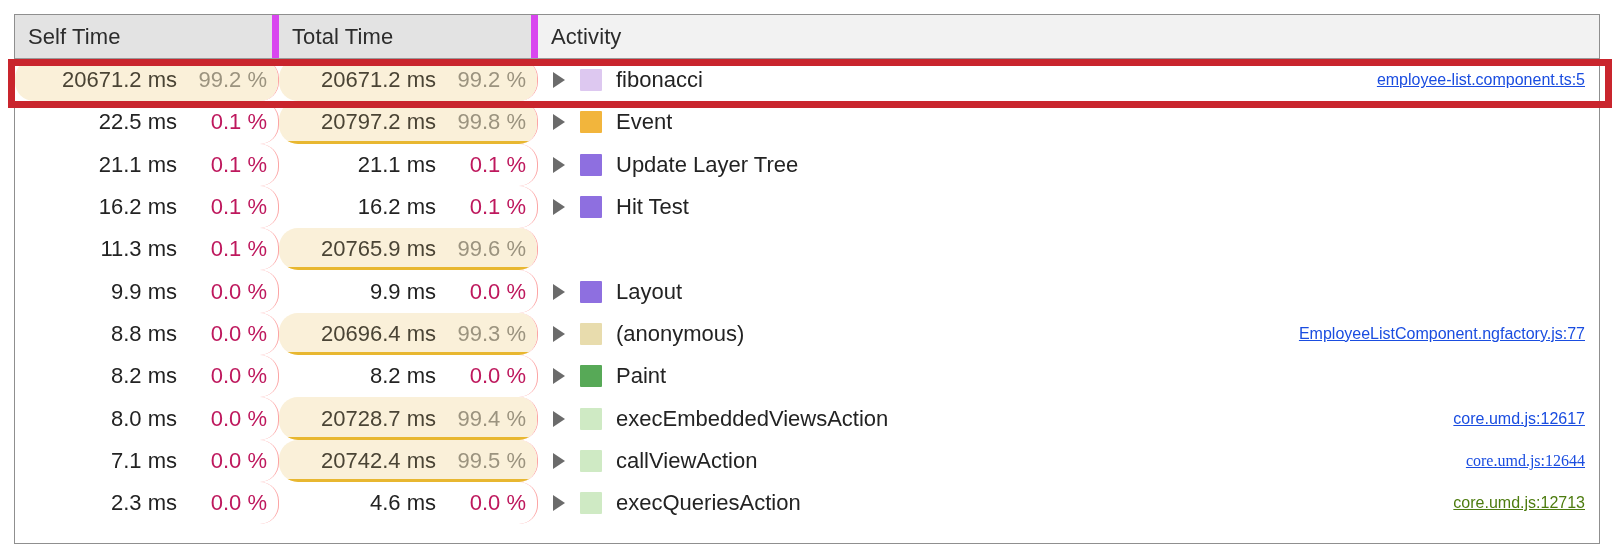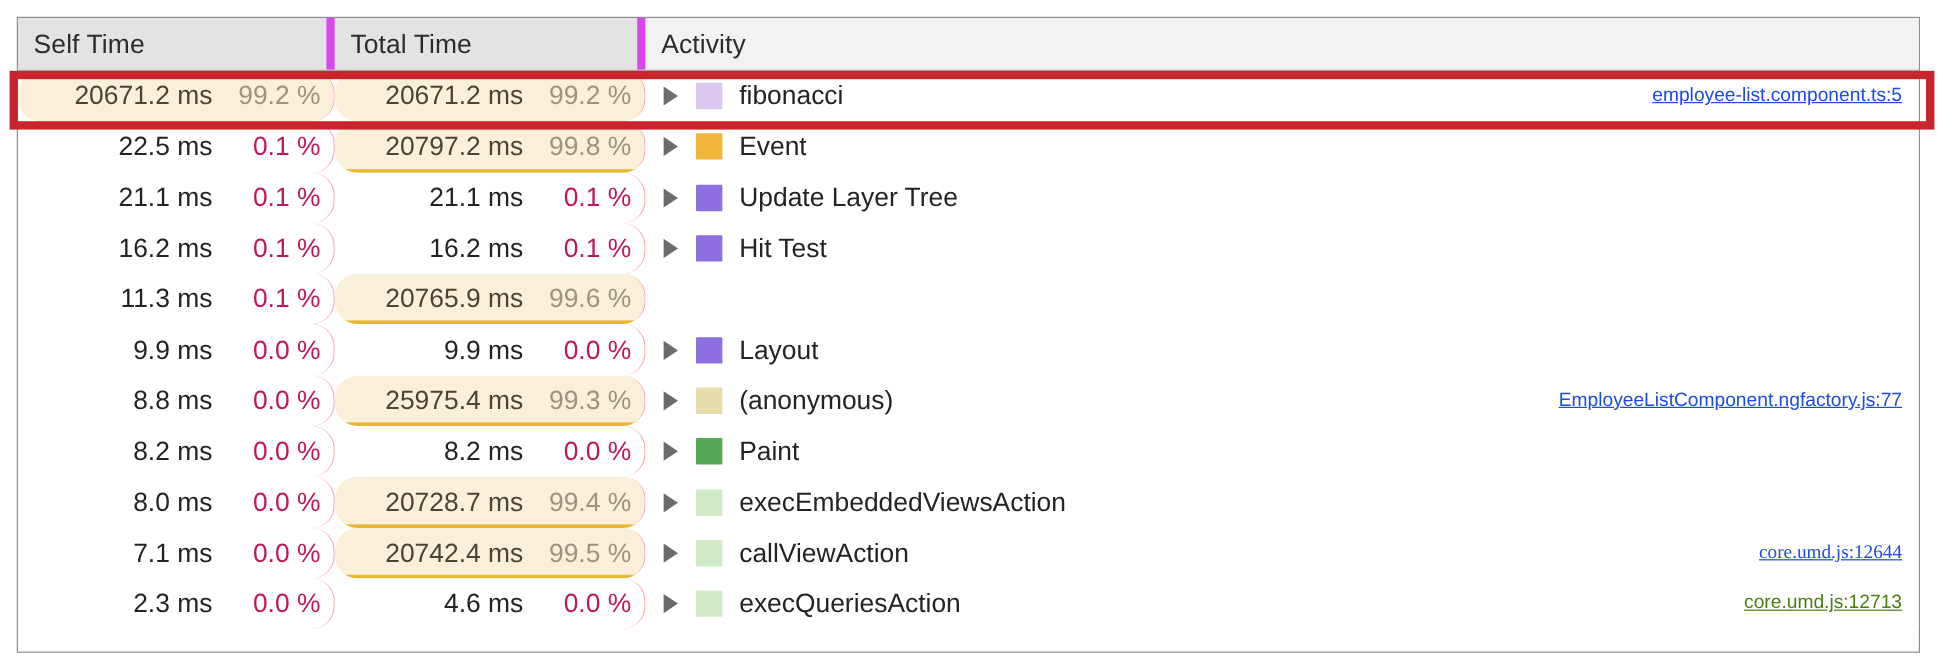--- a/index.html
+++ b/index.html
@@ -326,21 +326,21 @@
         <div class="row">
           <div class="cell-num self">
             <span class="num-text">
               <span class="ms">8.8 ms</span>
               <span class="pct">0.0 %</span>
             </span>
           </div>
           <div class="cell-num total hl">
             <div class="bar" style="width: 100%;"></div>
             <span class="num-text">
-              <span class="ms">25975.4 ms</span>
+              <span class="ms">20696.4 ms</span>
               <span class="pct">99.3 %</span>
             </span>
           </div>
           <div class="cell-activity">
             <span class="disclosure"></span>
             <span class="swatch" style="background: rgb(232, 220, 173);"></span>
             <span class="act-label">(anonymous)</span>
             <span class="spacer"></span>
             <span class="src-link" style="color: rgb(26, 77, 224);">EmployeeListComponent.ngfactory.js:77</span>
           </div>
@@ -377,20 +377,21 @@
             <span class="num-text">
               <span class="ms">20728.7 ms</span>
               <span class="pct">99.4 %</span>
             </span>
           </div>
           <div class="cell-activity">
             <span class="disclosure"></span>
             <span class="swatch" style="background: rgb(207, 234, 196);"></span>
             <span class="act-label">execEmbeddedViewsAction</span>
             <span class="spacer"></span>
+            <span class="src-link" style="color: rgb(26, 77, 224);">core.umd.js:12617</span>
           </div>
         </div>
         <div class="row">
           <div class="cell-num self">
             <span class="num-text">
               <span class="ms">7.1 ms</span>
               <span class="pct">0.0 %</span>
             </span>
           </div>
           <div class="cell-num total hl">

